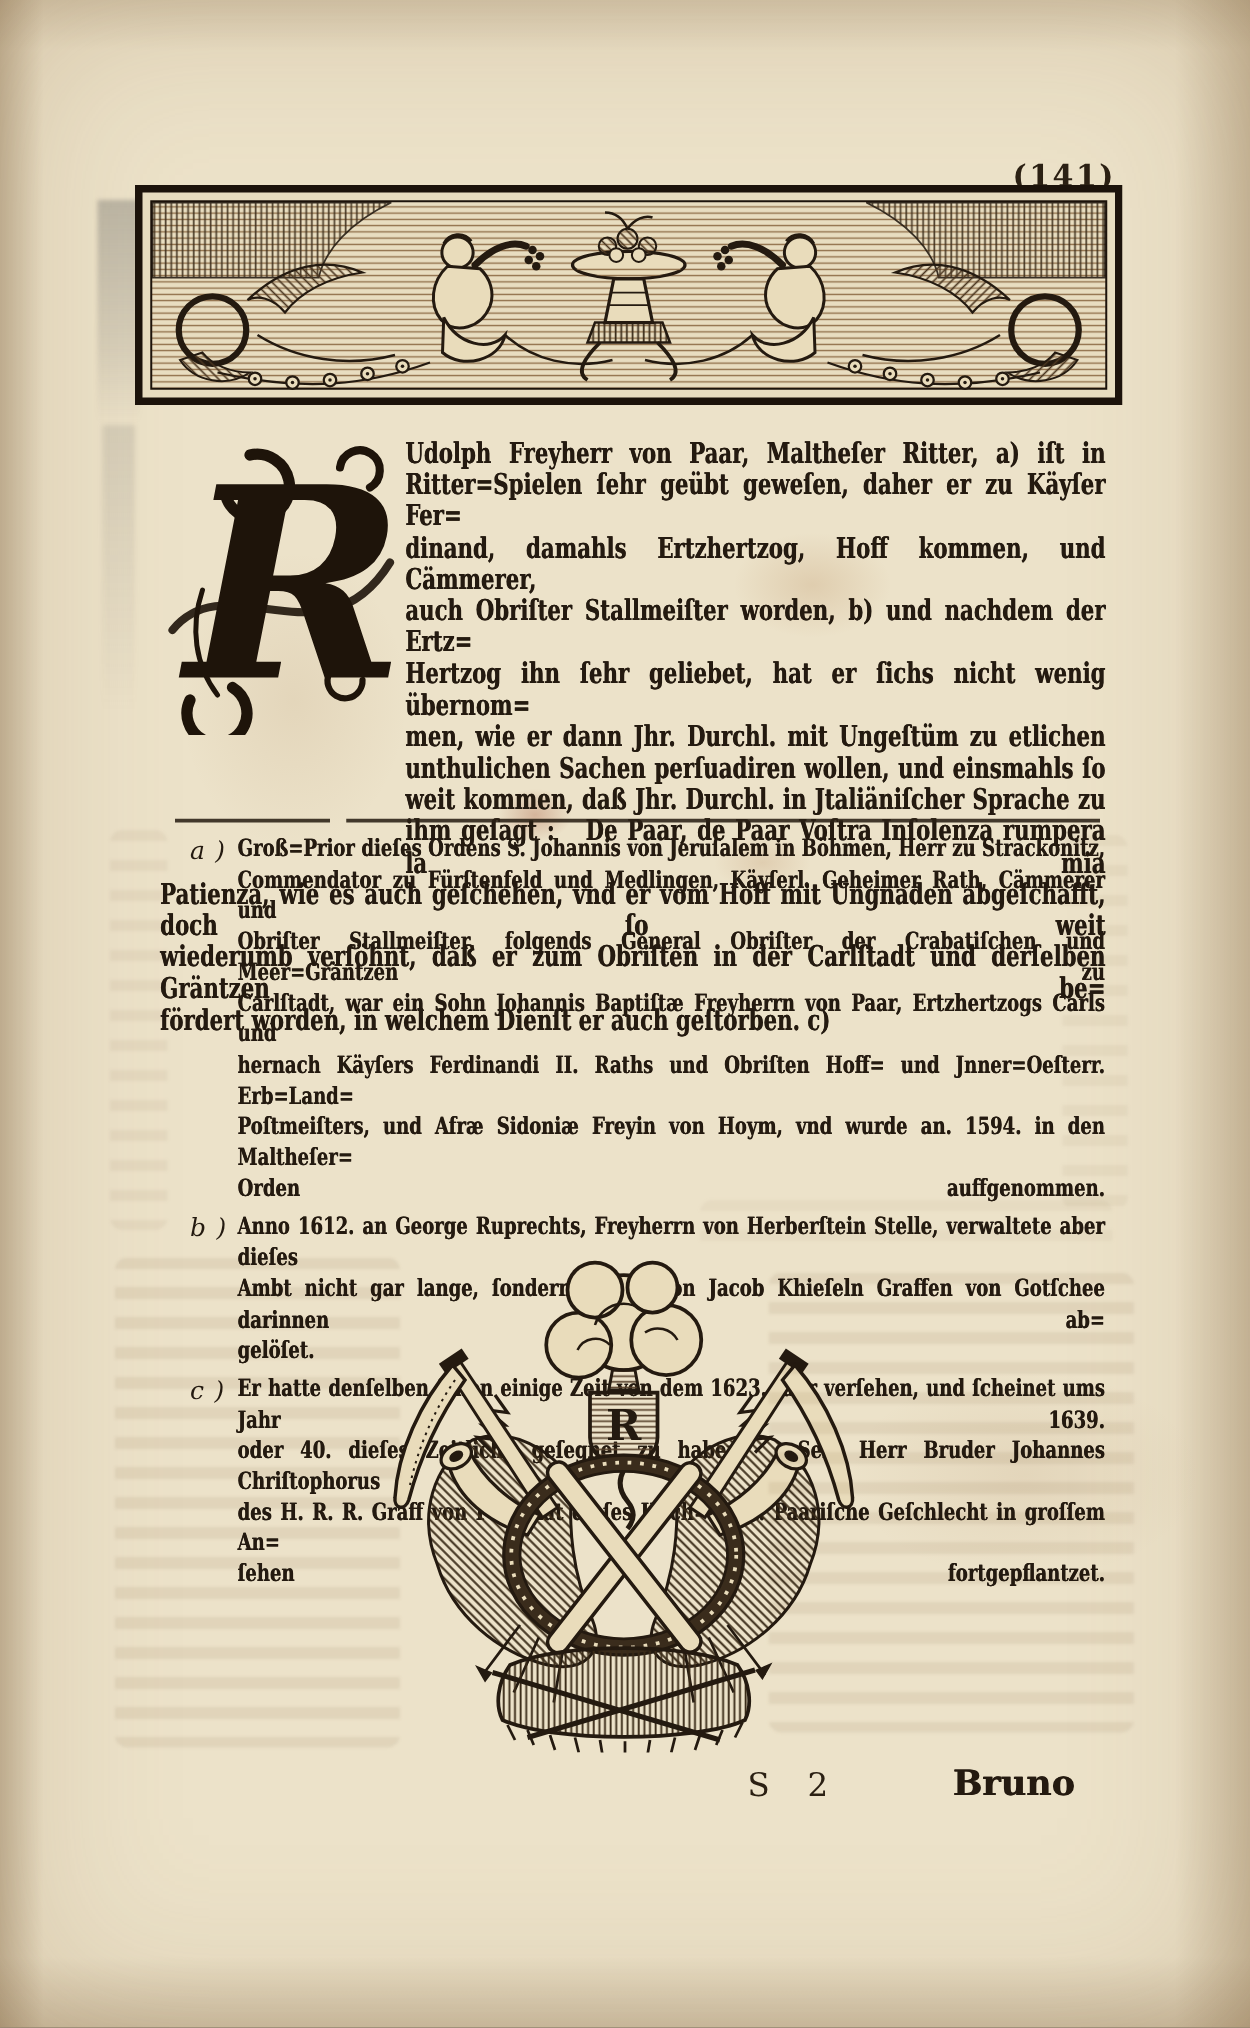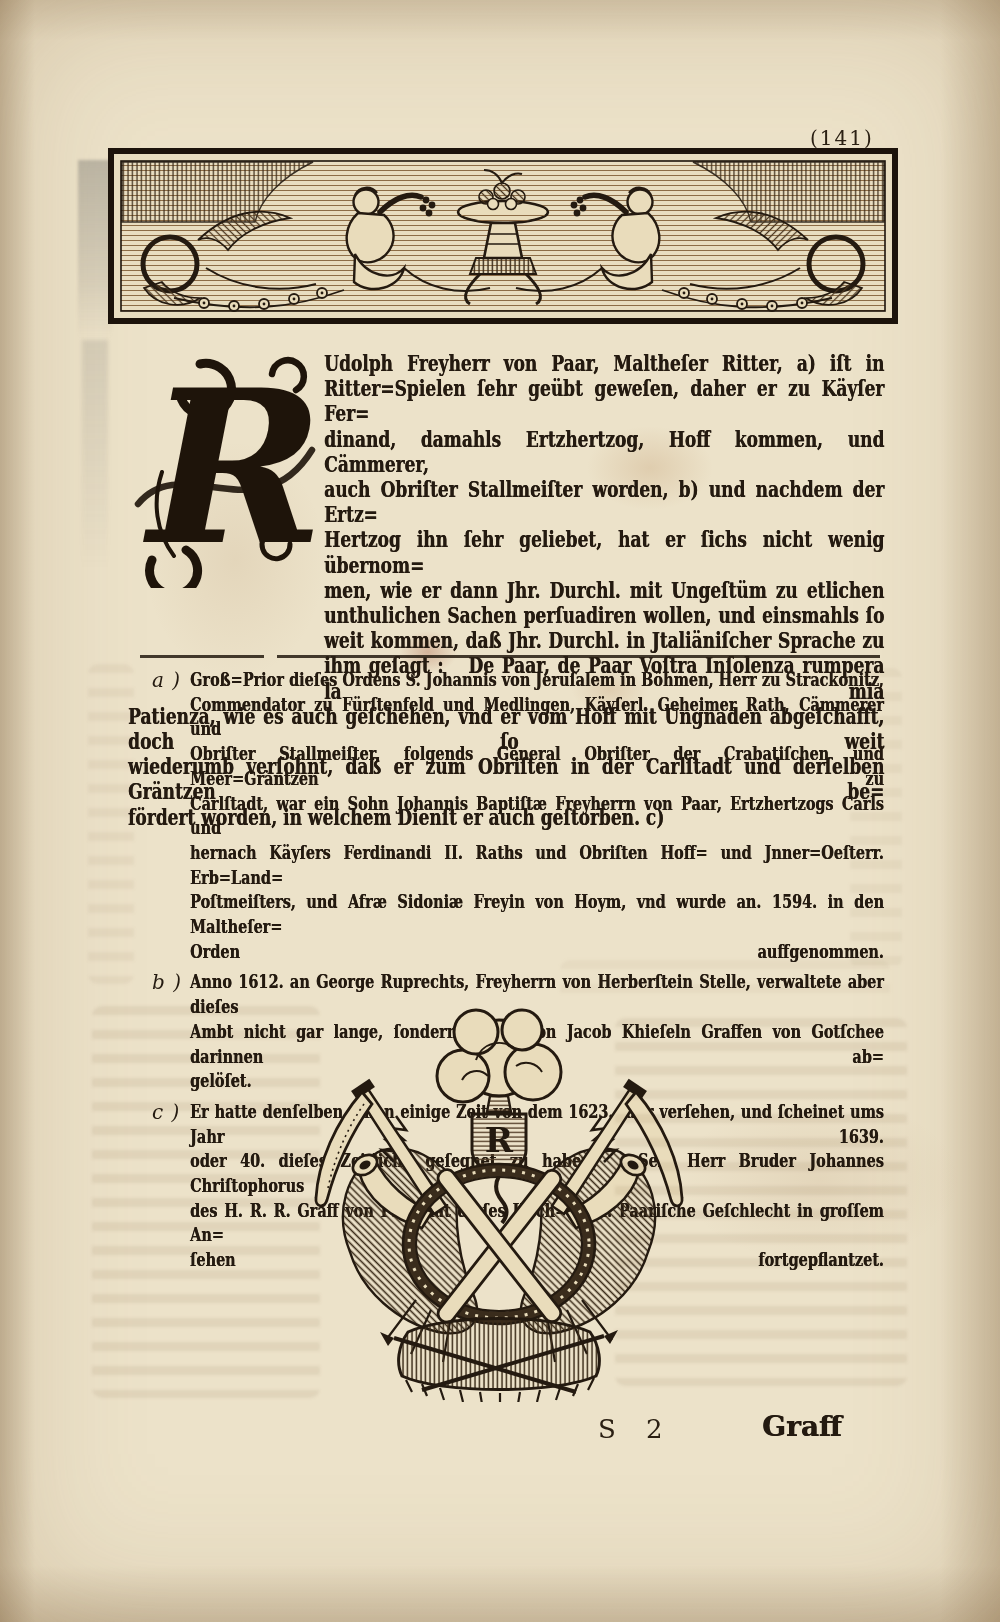--- a/index.html
+++ b/index.html
@@ -23,21 +23,21 @@
     background:linear-gradient(180deg, rgba(95,95,92,.34), rgba(95,95,92,.14) 68%, rgba(95,95,92,0));
     filter:blur(1.5px);
   }
   .offset-shadow2{
     position:absolute; left:82px; top:340px; width:26px; height:230px;
     background:linear-gradient(180deg, rgba(95,95,92,.16), rgba(95,95,92,0));
     filter:blur(2px);
   }
   .page-number{
     position:absolute; left:810px; top:126px;
-    font-size:20px; letter-spacing:2px; color:#2b2013;
+    font-size:24px; letter-spacing:2px; color:#2b2013;font-weight:bold;
   }
   .headpiece{position:absolute; left:108px; top:148px;}
   
   .dropcap{position:absolute; left:122px; top:352px;}
   .bodytext{
     position:absolute; left:128px; top:350px; width:1022px;
     transform:scaleX(.74); transform-origin:0 0;
   }
   .bline{
     font-size:23px; line-height:25.2px; font-weight:bold;
@@ -308,21 +308,21 @@
 
     <g>
       <path d="M142,332 C182,314 284,314 324,332 C334,346 336,364 330,376 C292,394 174,394 136,376 C130,364 132,346 142,332 Z" fill="url(#ca-v)" stroke="#241a10" stroke-width="3"></path>
       <path d="M140,380 l6,12 M156,384 l5,12 M174,388 l4,12 M194,390 l3,12 M214,392 l2,12 M234,393 l0,12 M254,392 l-2,12 M274,390 l-3,12 M294,388 l-4,12 M312,384 l-5,12 M328,378 l-6,12" stroke="#241a10" stroke-width="2.2"></path>
       <path d="M156,390 L338,336 M310,392 L128,338" stroke="#241a10" stroke-width="4"></path>
       <path d="M338,336 l14,-6 l-8,14 Z M128,338 l-14,-6 l8,14 Z" fill="#241a10"></path>
     </g>
   </svg>
 
   <div class="signature">S 2</div>
-  <div class="catchword">Graff</div>
+  <div class="catchword">Bruno</div>
 
   <div class="ghost gh-lm"></div>
   <div class="ghost gh-rm"></div>
   <div class="ghost gh-bl"></div>
   <div class="ghost gh-br"></div>
   <div class="ghost gh-tb"></div>
 
 </div>
 
 </body></html>

